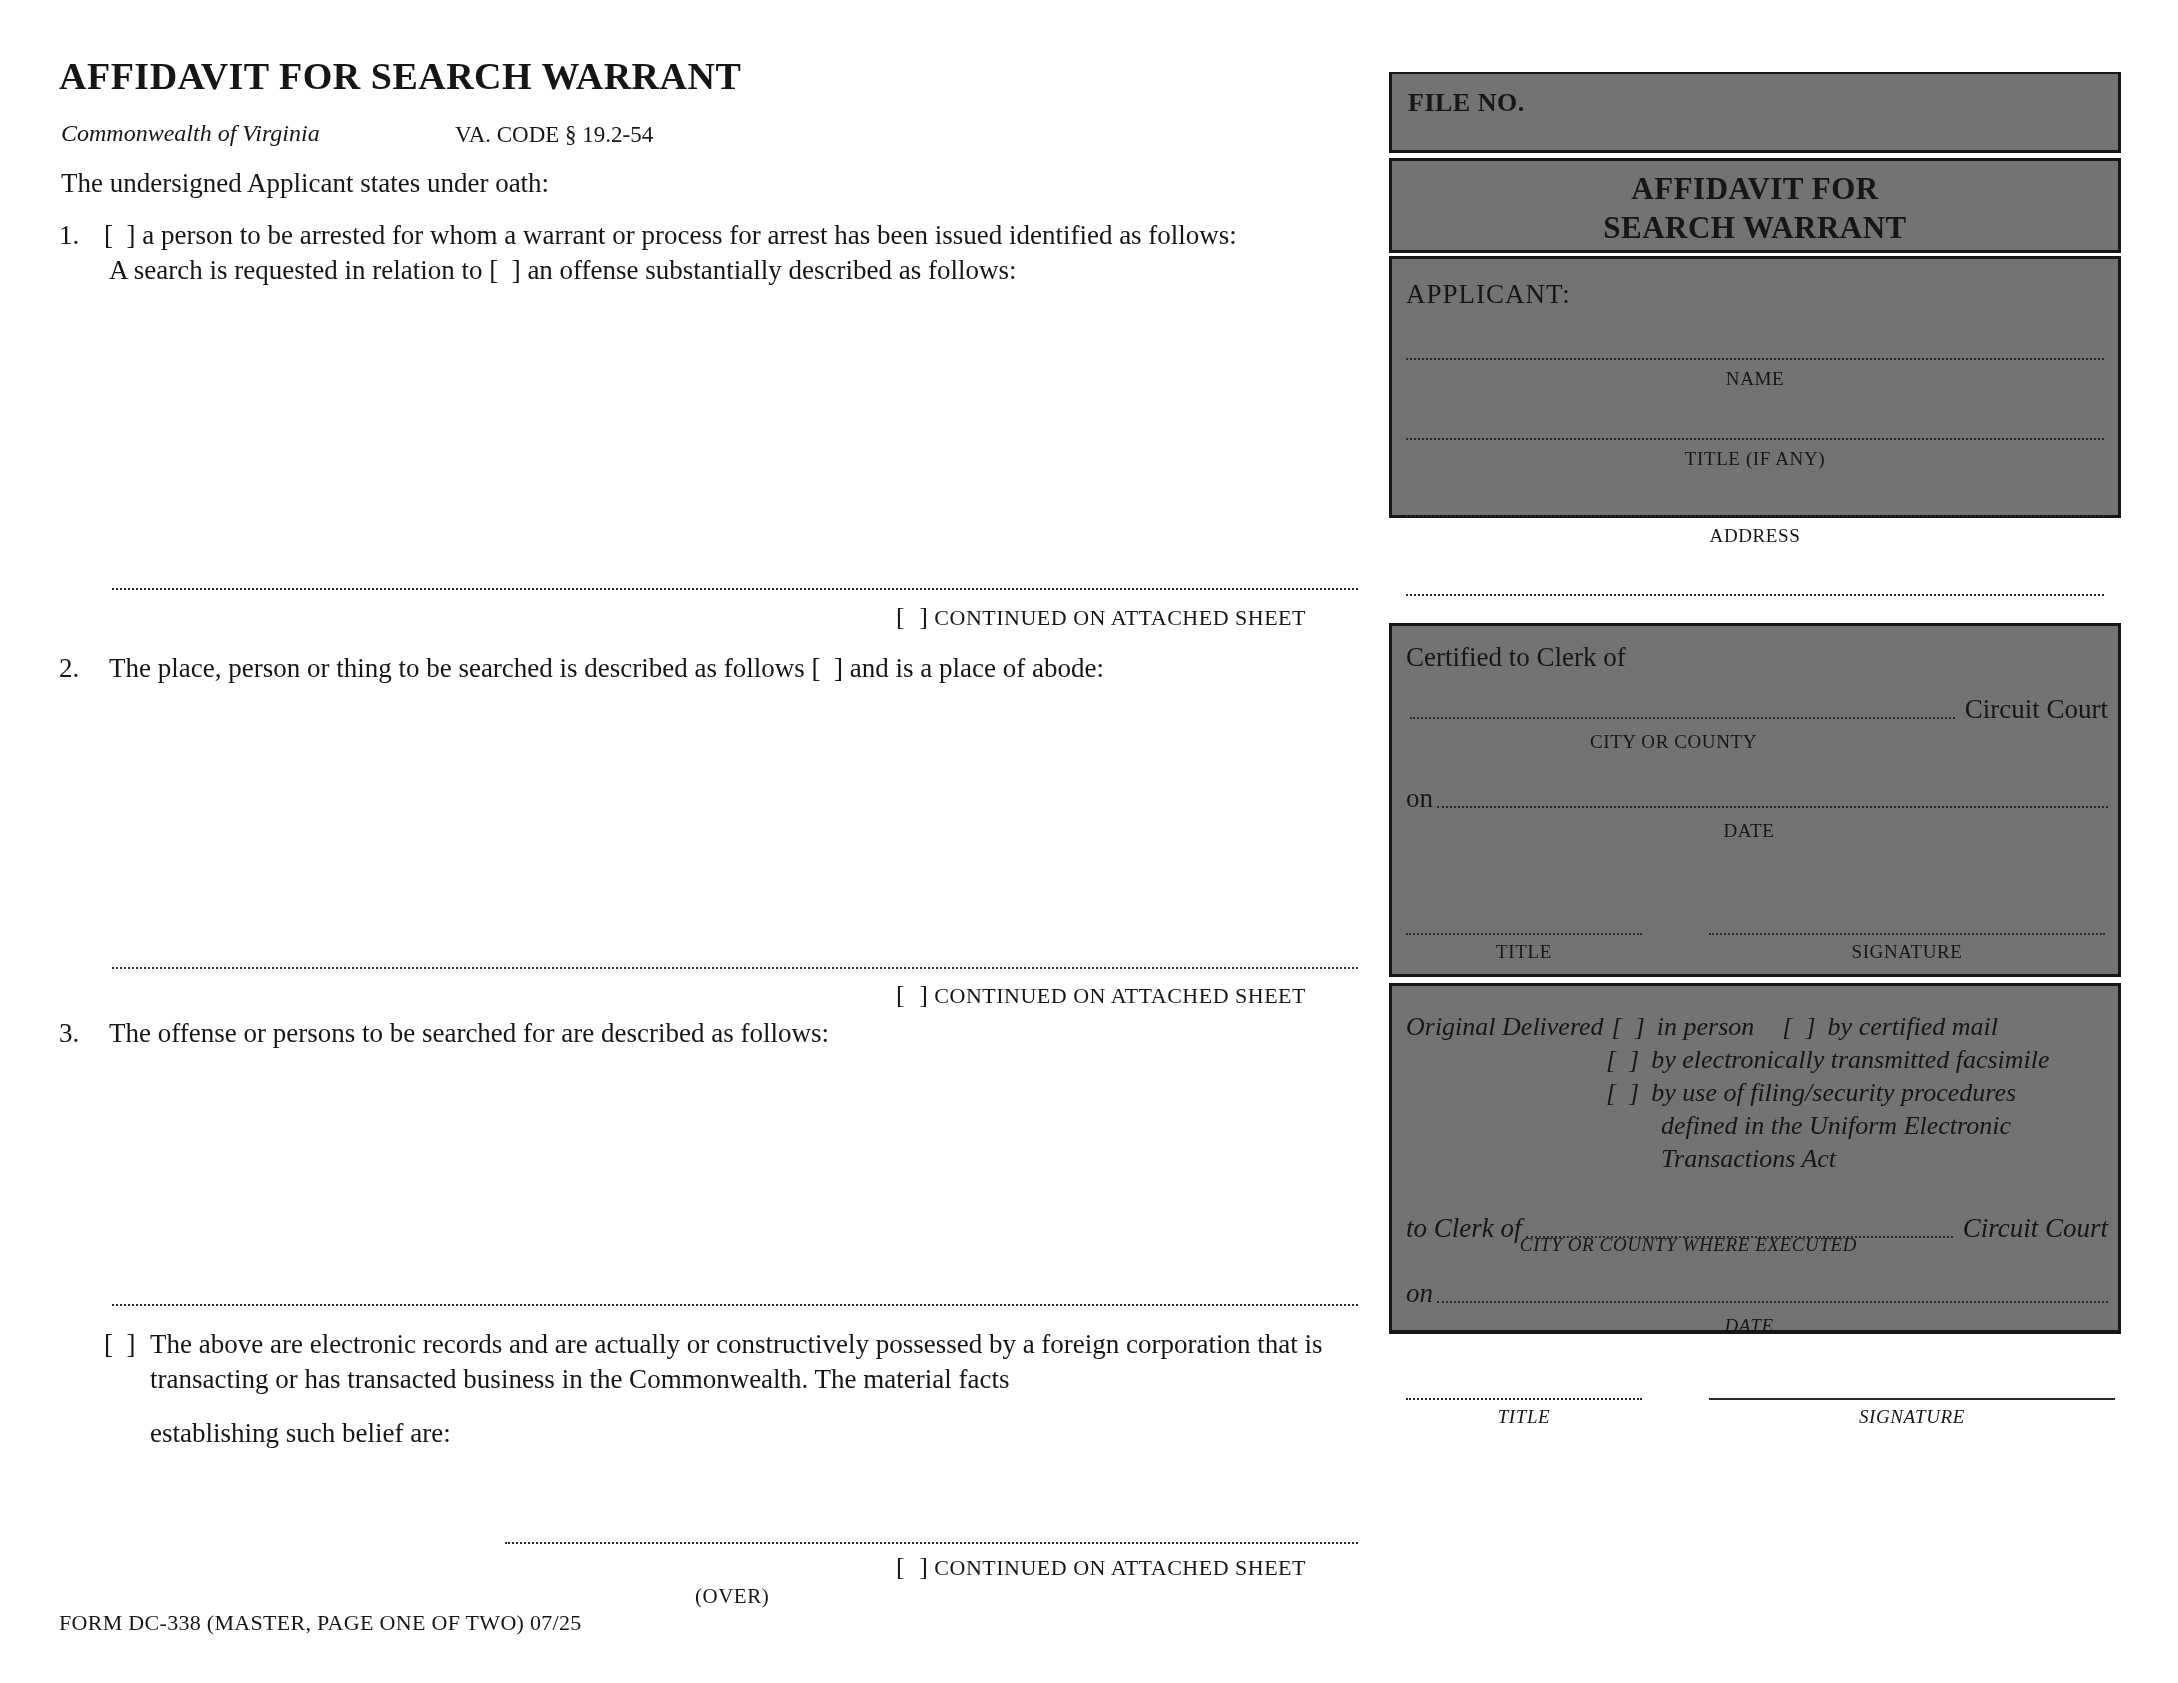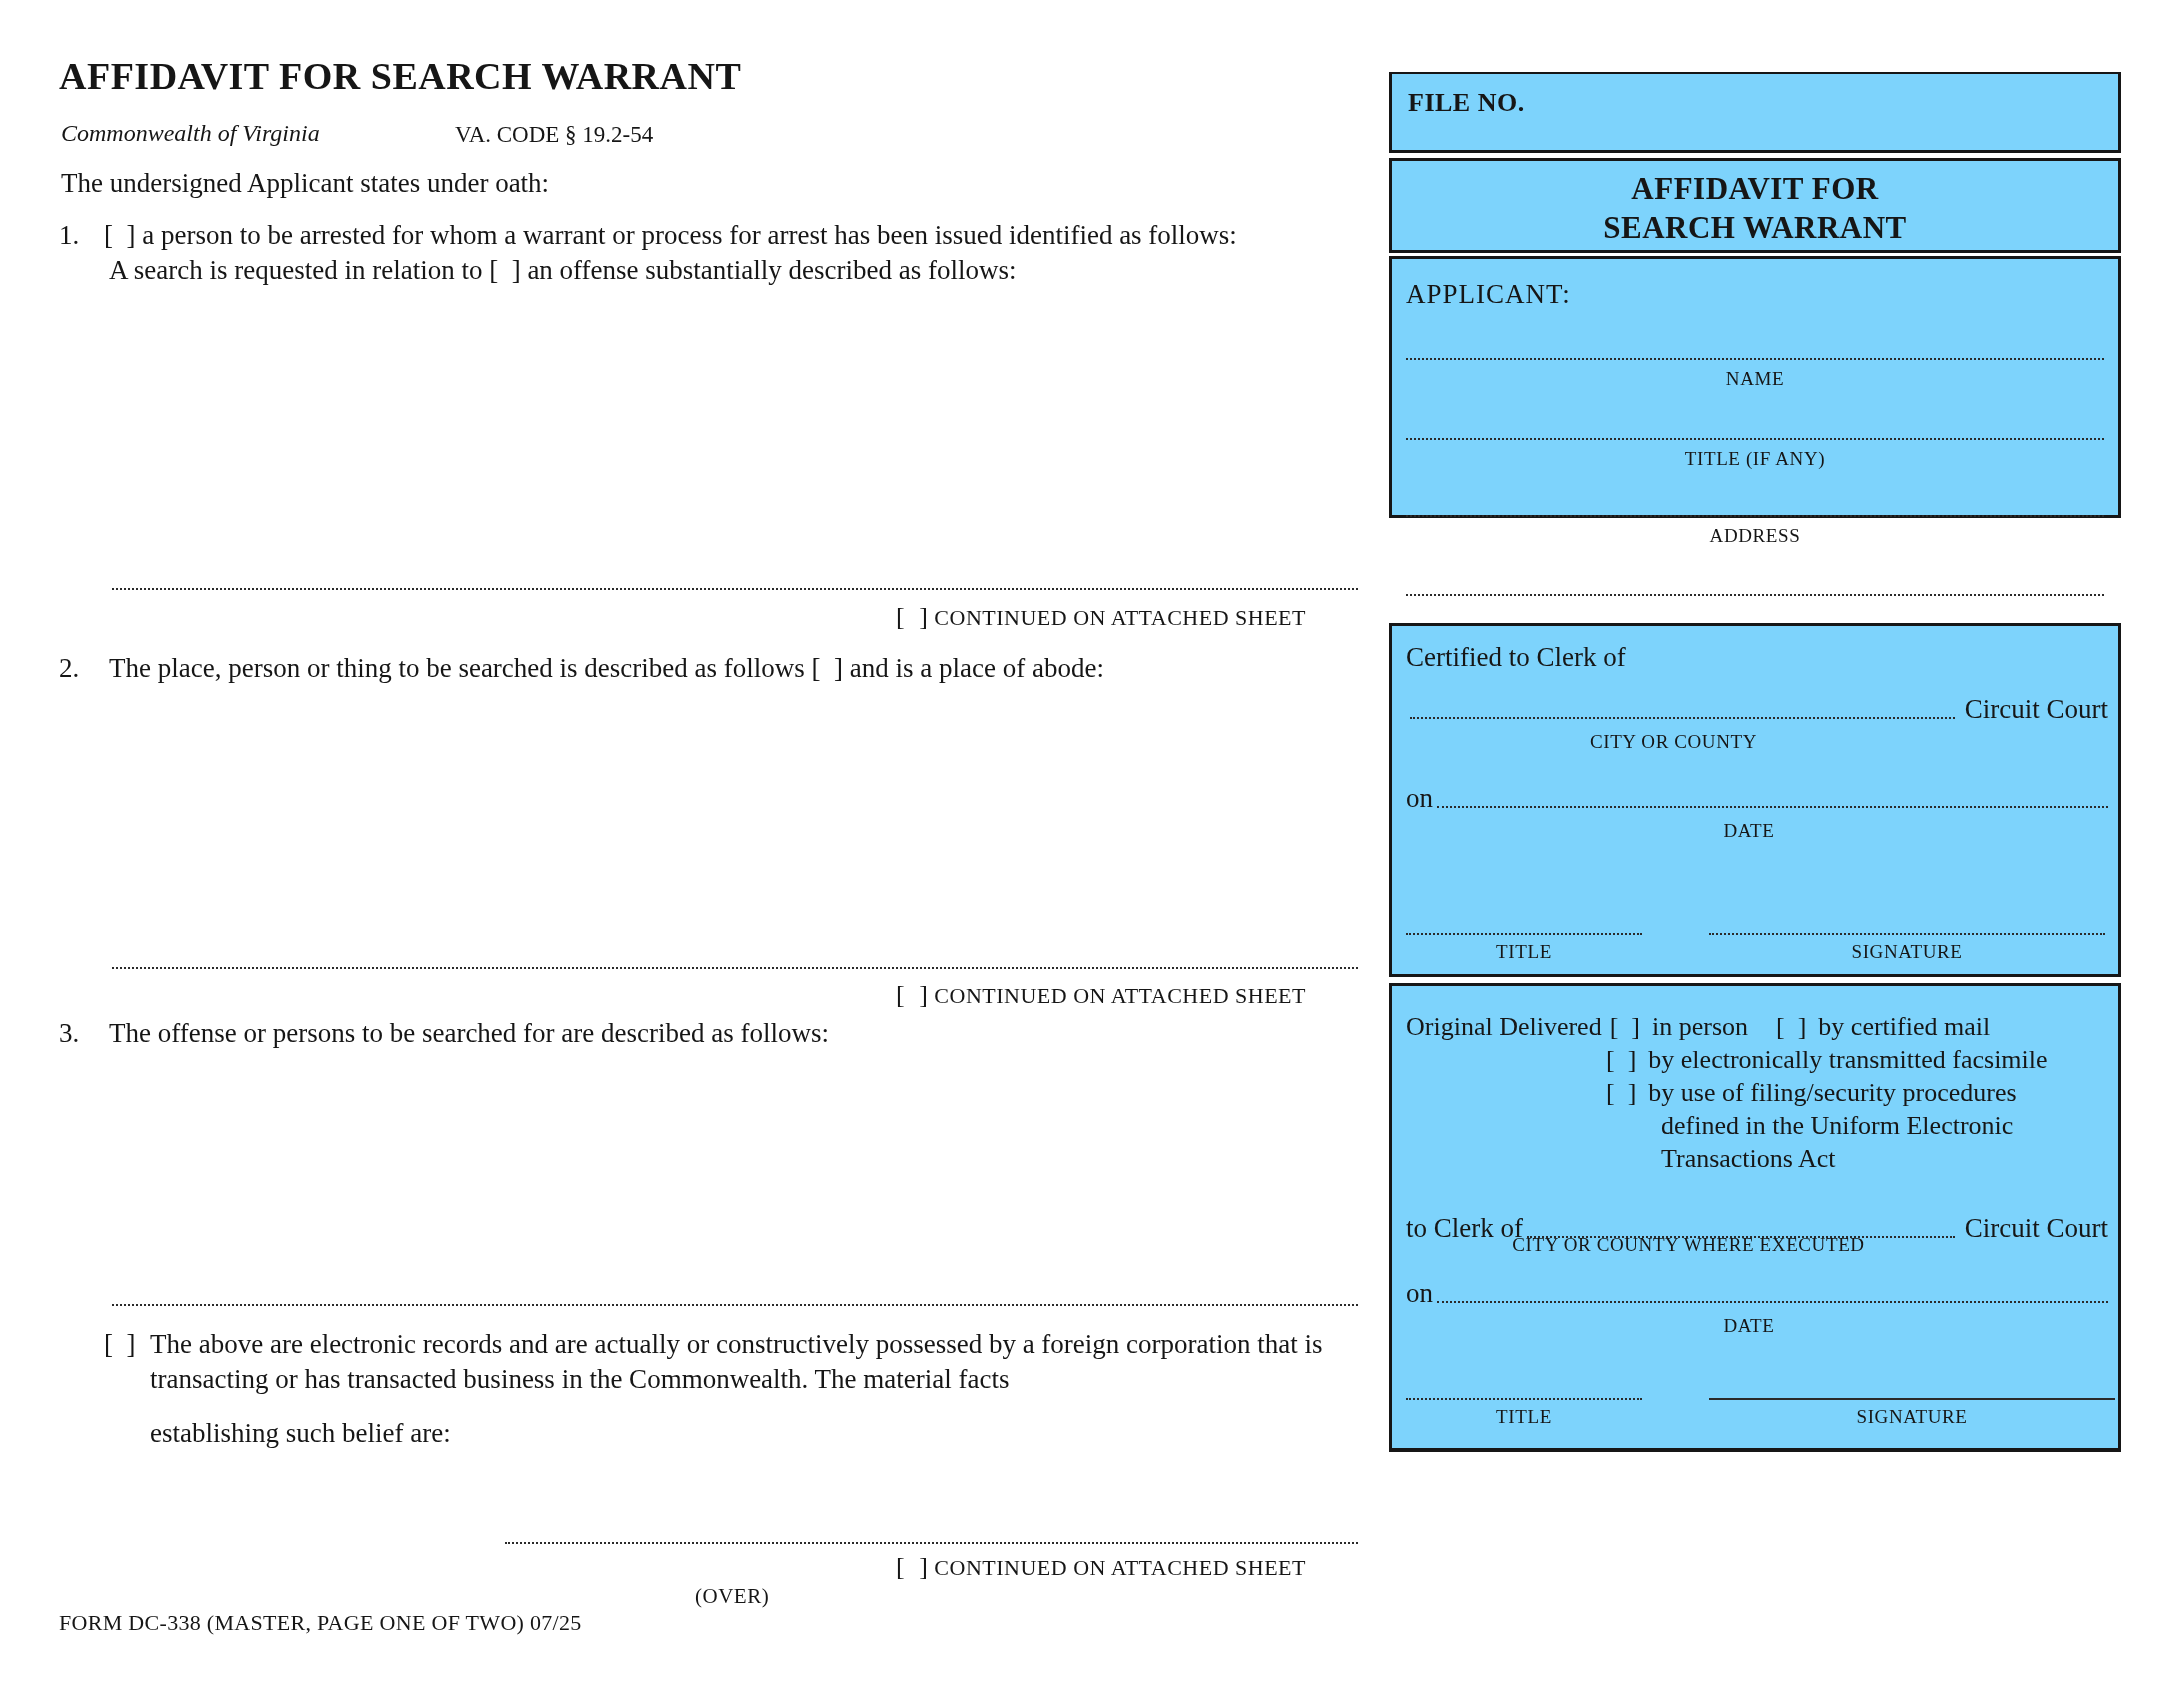--- a/index.html
+++ b/index.html
@@ -17,21 +17,21 @@
   .cb { white-space:pre; }
   .dotfield { height:0; border-bottom:2px dotted #2a2a2a; }
   .solidfield { height:0; border-bottom:2px solid #2a2a2a; }
   .continued { font-size:22px; letter-spacing:0.5px; white-space:nowrap; }
   .continued .cb { font-size:26px; }
   .small-label { font-size:19px; letter-spacing:0.6px; text-align:center; }
   .footer { font-size:22px; letter-spacing:0.3px; }
   .over { font-size:21px; letter-spacing:0.5px; }
 
   .panel { position:absolute; left:1389px; top:72px; width:732px; }
-  .pbox { position:absolute; left:0; width:732px; border:3px solid #161616; background:#7dd3fc; }
+  .pbox { position:absolute; left:0; width:732px; border:3px solid #161616; background:#737373; }
   .pbox .r { position:absolute; }
   .fileno { font-size:26px; font-weight:bold; letter-spacing:0.5px; }
   .ptitle { font-size:31px; font-weight:bold; letter-spacing:0.5px; line-height:39px; text-align:center; }
   .phead { font-size:27px; }
   .applicant-label { font-size:27px; letter-spacing:1px; }
   .fillrow { display:flex; align-items:flex-end; }
   .fill { flex:1 1 auto; border-bottom:2px dotted #2a2a2a; margin:0 10px 6px 4px; height:28px; }
   .opts { font-size:26px; line-height:33px; white-space:nowrap; }
 </style>
 </head>
@@ -144,21 +144,21 @@
         <span>on</span>
         <span class="fill" style="margin-right:0;"></span>
       </div>
       <div class="r small-label" style="left:40px; top:194px; width:634px;">DATE</div>
       <div class="r dotfield" style="left:14px; top:307px; width:236px;"></div>
       <div class="r dotfield" style="left:317px; top:307px; width:396px;"></div>
       <div class="r small-label" style="left:14px; top:315px; width:236px;">TITLE</div>
       <div class="r small-label" style="left:317px; top:315px; width:396px;">SIGNATURE</div>
     </div>
 
-    <div class="pbox" style="top:911px; height:469px; border-bottom-width:4px;">
+    <div class="pbox" style="top:911px; height:351px; border-bottom-width:4px;font-style:italic;">
       <div class="r opts" style="left:14px; top:24px; width:708px;">
         <div>
           <span>Original Delivered</span><span class="cb" style="margin-left:8px;">[&nbsp;&nbsp;]</span><span style="margin-left:12px;">in person</span><span class="cb" style="margin-left:28px;">[&nbsp;&nbsp;]</span><span style="margin-left:12px;">by certified mail</span>
         </div>
         <div style="padding-left:200px;">
           <span class="cb">[&nbsp;&nbsp;]</span><span style="margin-left:12px;">by electronically transmitted facsimile</span>
         </div>
         <div style="padding-left:200px;">
           <span class="cb">[&nbsp;&nbsp;]</span><span style="margin-left:12px;">by use of filing/security procedures</span>
         </div>

